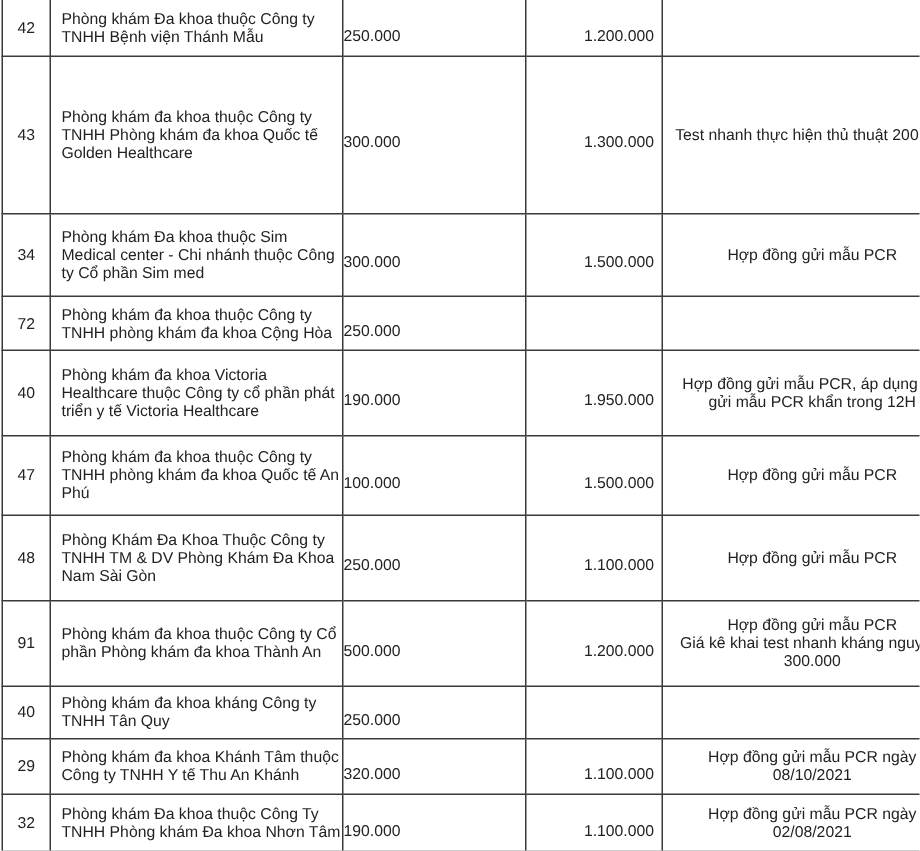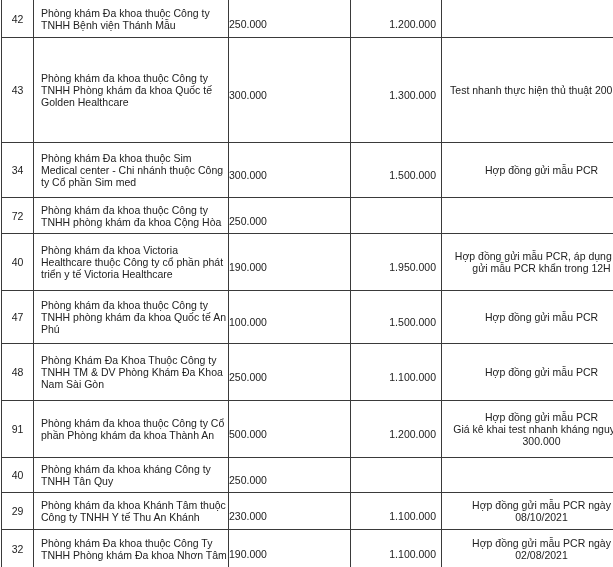--- a/index.html
+++ b/index.html
@@ -138,21 +138,21 @@
           <span class="pb"></span>
         </td>
         <td class="note" style="white-space:pre-line"></td>
       </tr>
       <tr style="height: 37px;">
         <td class="stt">29</td>
         <td class="name">
           <span>Phòng khám đa khoa Khánh Tâm thuộc Công ty TNHH Y tế Thu An Khánh</span>
         </td>
         <td class="price">
-          <span class="pb">230.000</span>
+          <span class="pb">320.000</span>
         </td>
         <td class="price2">
           <span class="pb">1.100.000</span>
         </td>
         <td class="note" style="white-space:pre-line">Hợp đồng gửi mẫu PCR ngày 08/10/2021</td>
       </tr>
       <tr style="height: 38px;">
         <td class="stt">32</td>
         <td class="name">
           <span>Phòng khám Đa khoa thuộc Công Ty TNHH Phòng khám Đa khoa Nhơn Tâm</span>

